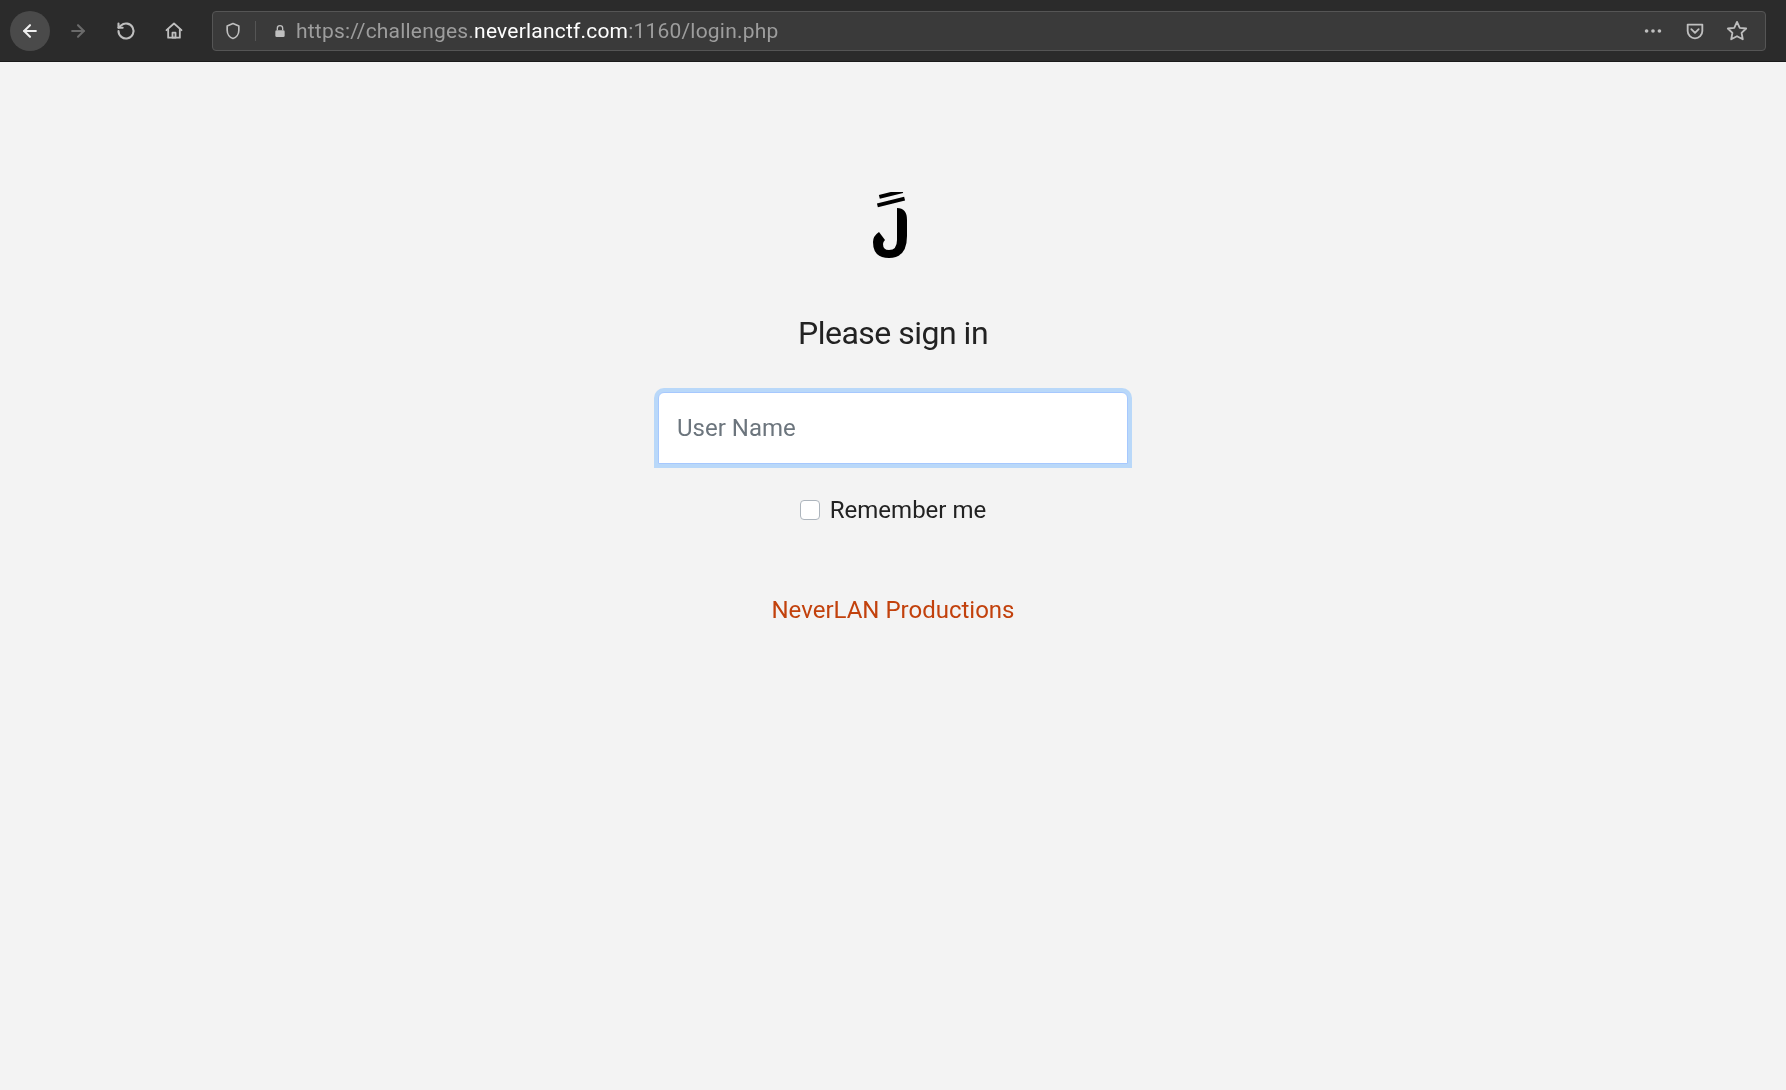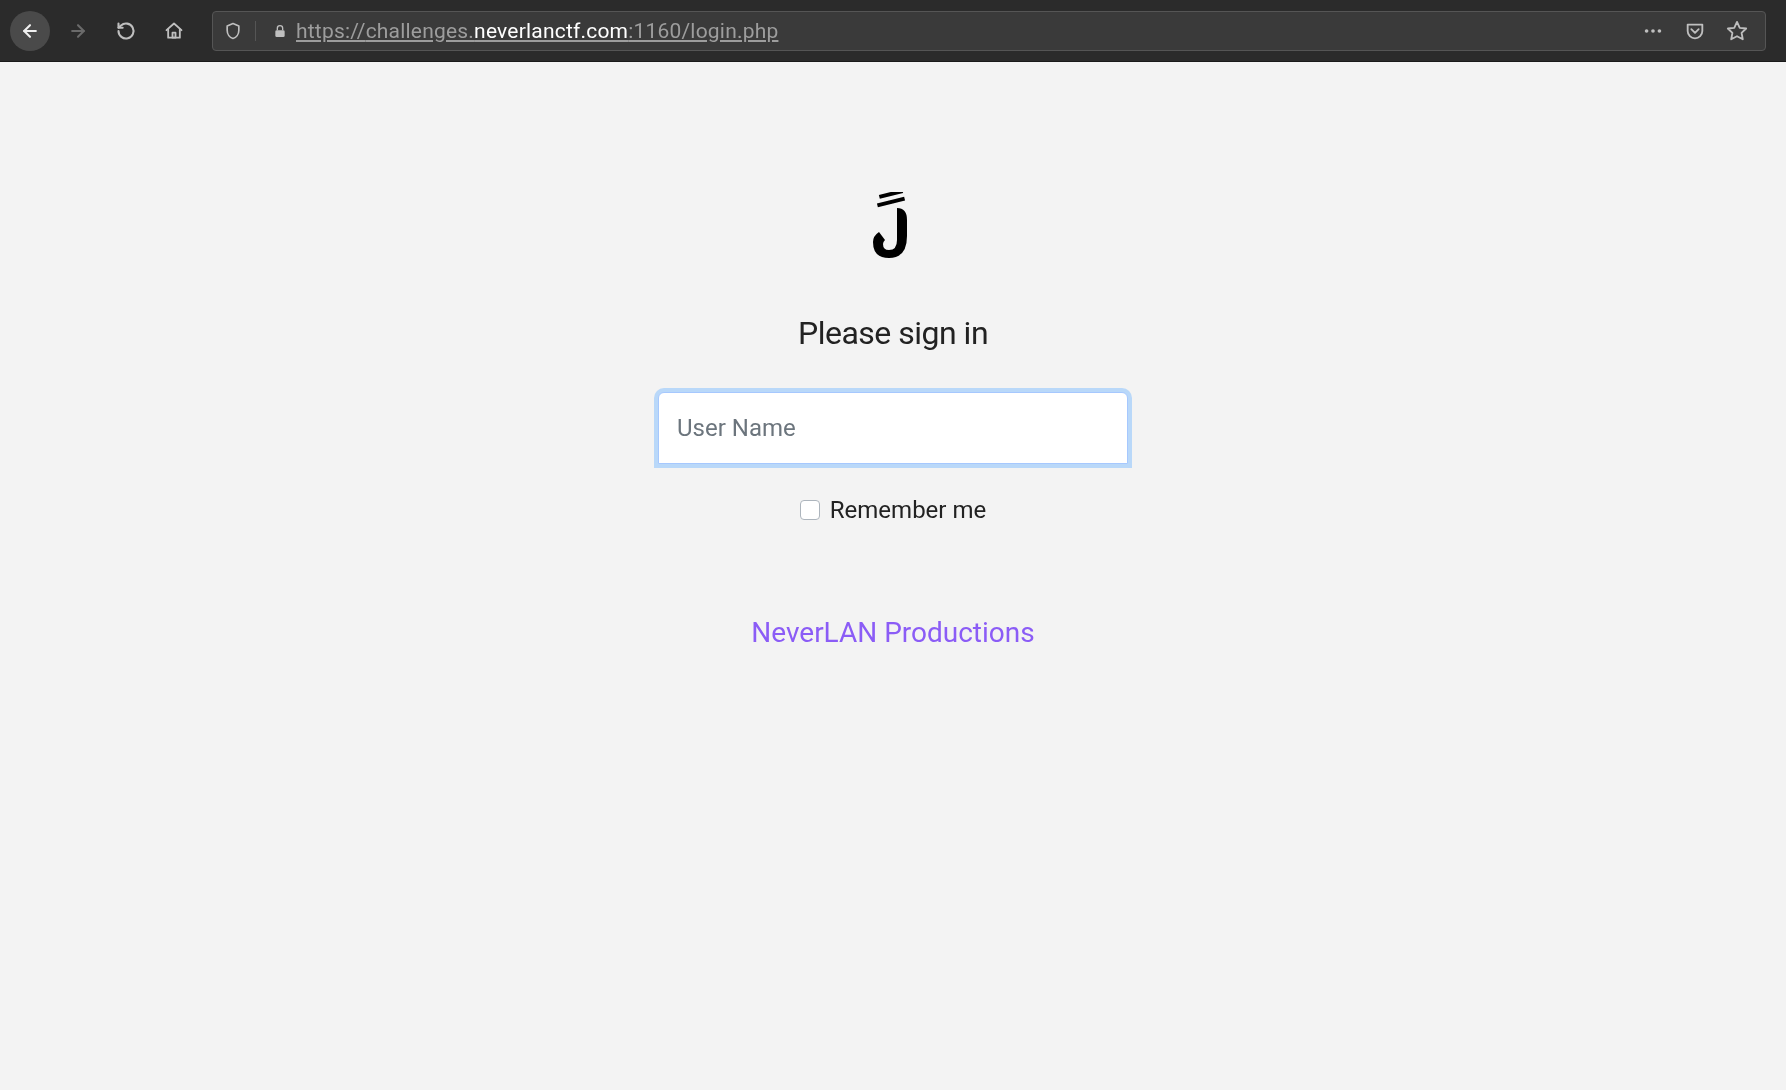--- a/index.html
+++ b/index.html
@@ -89,21 +89,20 @@
 
     .lock-icon-wrap svg {
       width: 16px;
       height: 16px;
       color: #bfbfbf;
     }
 
     .url-text {
       font-size: 21px;
       letter-spacing: 0.2px;
-      text-decoration: underline;
     }
 
     .url-text .dim {
       color: #9d9d9d;
     }
 
     .url-text .bright {
       color: #ffffff;
     }
 
@@ -221,23 +220,23 @@
       color: #fff;
       border: none;
       border-radius: 6px;
       font-size: 28px;
       font-weight: 400;
       cursor: pointer;
       font-family: inherit;
     }
 
     .footer-text {
-      margin-top: 92px;
-      font-size: 28px;
-      color: #8b5cf6;
+      margin-top: 72px;
+      font-size: 24px;
+      color: #c2410c;
     }
   </style>
 </head>
 <body>
 
 <div class="browser-toolbar">
   <div class="nav-button back">
     <svg viewBox="0 0 24 24" fill="none" stroke="currentColor" stroke-width="2.5" stroke-linecap="round" stroke-linejoin="round">
         <line x1="19" y1="12" x2="5" y2="12"></line>
         <polyline points="12 19 5 12 12 5"></polyline>

